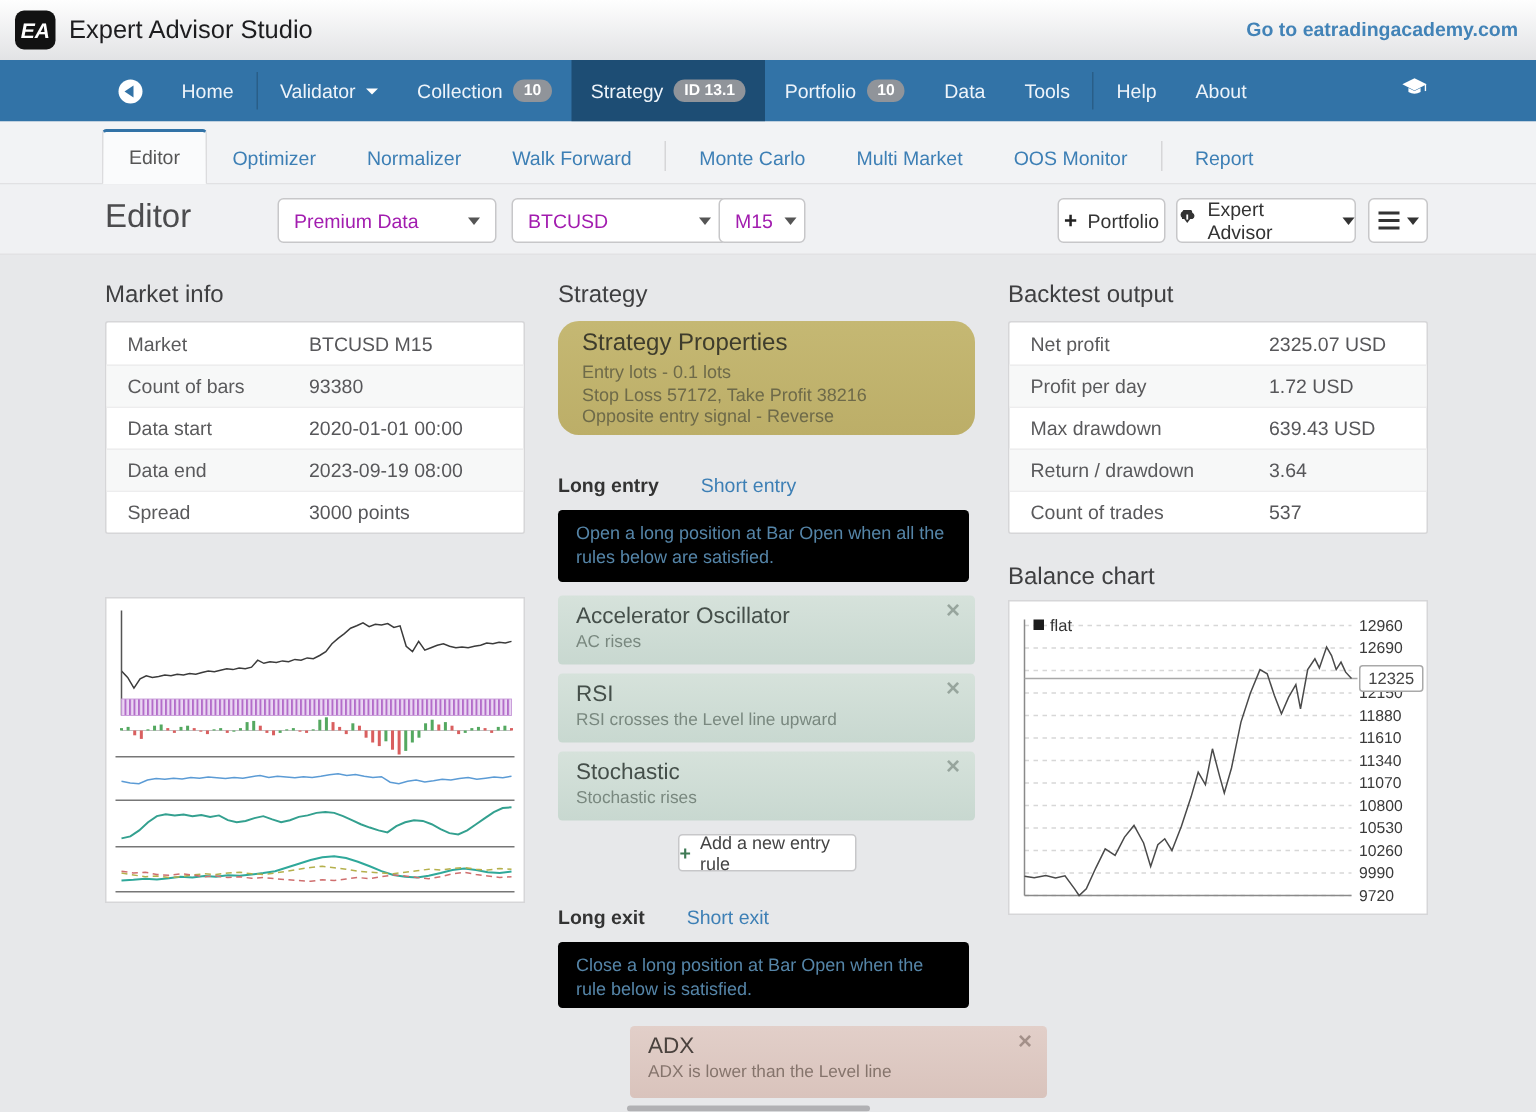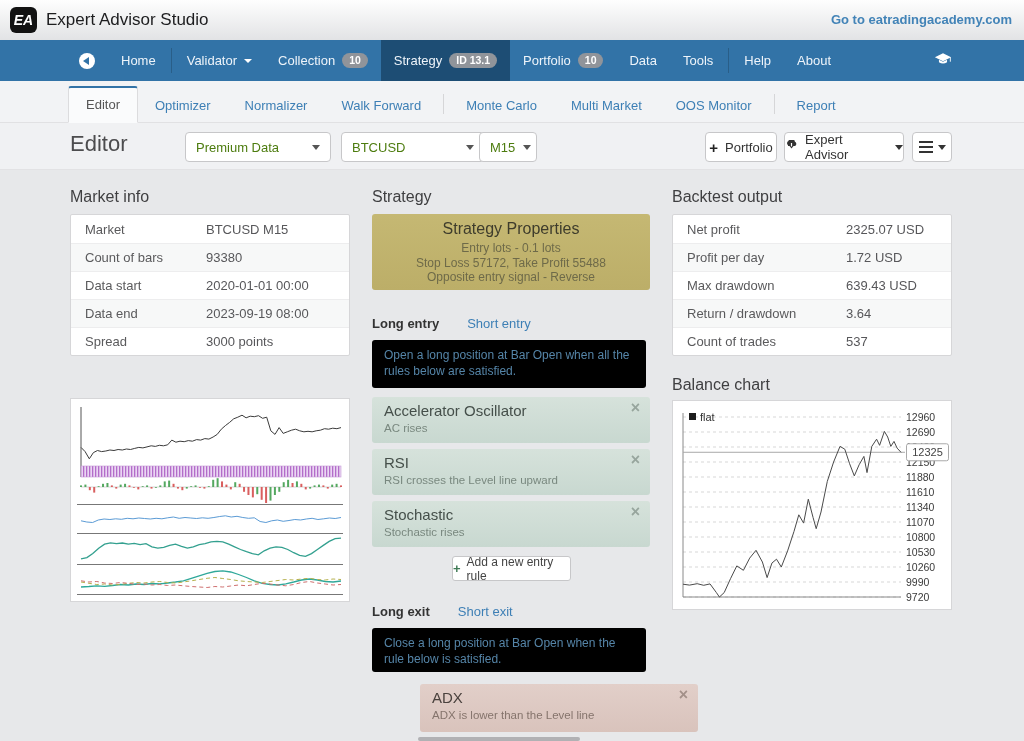--- a/index.html
+++ b/index.html
@@ -39,21 +39,21 @@
   .tabs { position:absolute; left:68px; bottom:-1px; display:flex; align-items:flex-end; font-size:13px; }
   .tab { padding:9px 17px 10px; color:#3d7fb5; cursor:pointer; white-space:nowrap; }
   .tab.active { background:#fafbfc; border:1px solid #dcdcde; border-top:2px solid #3273a7;
     border-bottom:1px solid #fafbfc; border-radius:3px 3px 0 0; color:#555; }
   .tab-divider { width:1px; height:20px; background:#d6d6d8; margin:0 5px 9px; }
   
   .toolbar-strip { position:absolute; top:123px; left:0; width:100%; height:47px;
     background:#f0f1f3; border-bottom:1px solid #e2e2e4; }
   .editor-heading { position:absolute; left:70px; top:131px; font-size:22px; color:#4c4c4e; }
   .select { position:absolute; top:132px; height:30px; background:#fff;
-    border:1px solid #c7c7c9; border-radius:4px; font-size:13px; color:#4d7c0f;
+    border:1px solid #c7c7c9; border-radius:4px; font-size:13px; color:#a21caf;
     display:flex; align-items:center; justify-content:space-between; padding:0 10px; cursor:pointer; }
   .select .sel-caret { width:0; height:0; border-left:4px solid transparent;
     border-right:4px solid transparent; border-top:5px solid #555; margin-left:8px; }
   .btn { position:absolute; top:132px; height:30px; background:#fff;
     border:1px solid #c7c7c9; border-radius:4px; font-size:13px; color:#333;
     display:flex; align-items:center; justify-content:center; gap:7px; cursor:pointer; }
   .plus-glyph { font-weight:bold; font-size:15px; color:#222; }
   .btn .sel-caret { width:0; height:0; border-left:4px solid transparent;
     border-right:4px solid transparent; border-top:5px solid #333; }
   .menu-bars { display:flex; flex-direction:column; gap:3px; }
@@ -66,21 +66,21 @@
   .trow { display:flex; align-items:center; height:28px; font-size:13px;
     color:#5a5a5c; border-top:1px solid #ededee; }
   .trow:first-child { border-top:none; }
   .trow:nth-child(even) { background:#f7f8f8; }
   .tlabel { padding-left:14px; flex:0 0 auto; }
   #market-table .tlabel { width:135px; }
   #backtest-table .tlabel { width:173px; }
   .tvalue { color:#57575a; }
   
   .props-card { position:absolute; left:372px; top:214px; width:278px; height:76px;
-    background:linear-gradient(#c5b873,#bcae68); border-radius:3px; padding:6px 4px; overflow:hidden; cursor:pointer;text-align:center; }
+    background:linear-gradient(#c5b873,#bcae68); border-radius:14px; padding:6px 16px; overflow:hidden; cursor:pointer; }
   .props-title { font-size:16px; color:#3e3c2c; margin-bottom:3px; }
   .props-line { font-size:12px; line-height:14.5px; color:#6e6a49; }
   .rule-tabs { position:absolute; display:flex; gap:28px; font-size:13px; }
   .rule-tab-active { font-weight:bold; color:#333; }
   .rule-tab-link { color:#3d7fb5; cursor:pointer; }
   .info-box { position:absolute; left:372px; width:274px; background:#000000;
     border-radius:3px; padding:8px 12px; font-size:12px; line-height:15.5px; color:#5585a8; }
   .rule-card { position:absolute; left:372px; width:278px; height:46px;
     border-radius:3px; padding:5px 12px; cursor:pointer; }
   .rule-card.green { background:linear-gradient(#d6e2db,#c8d8d0); }
@@ -320,21 +320,21 @@
       <polyline points="10.0,188.0 17.9,187.5 25.8,186.8 33.6,187.3 41.5,186.5 49.4,185.5 57.3,186.0 65.2,185.0 73.0,185.5 80.9,184.5 88.8,184.8 96.7,184.0 104.5,183.0 112.4,181.8 120.3,179.3 128.2,176.8 136.1,174.3 143.9,172.5 151.8,171.8 159.7,173.0 167.6,175.5 175.5,178.5 183.3,181.8 191.2,184.3 199.1,185.5 207.0,186.0 214.8,184.8 222.7,183.0 230.6,181.0 238.5,180.0 246.4,181.0 254.2,182.5 262.1,183.0 270.0,182.0" fill="none" stroke="#2fa89a" stroke-width="1.3"></polyline>
       <polyline points="10.0,183.0 17.9,184.3 25.8,185.5 33.6,185.0 41.5,186.0 49.4,185.5 57.3,184.3 65.2,183.5 73.0,184.0 80.9,183.0 88.8,182.5 96.7,183.5 104.5,184.0 112.4,183.0 120.3,181.8 128.2,180.5 136.1,179.3 143.9,178.5 151.8,179.5 159.7,180.5 167.6,181.8 175.5,182.5 183.3,183.0 191.2,183.5 199.1,182.5 207.0,181.5 214.8,180.5 222.7,181.0 230.6,180.0 238.5,179.3 246.4,180.5 254.2,181.0 262.1,180.0 270.0,180.5" fill="none" stroke="#b5b04c" stroke-width="1" stroke-dasharray="4 3"></polyline>
       <polyline points="10.0,181.8 17.9,183.0 25.8,182.5 33.6,184.0 41.5,184.5 49.4,183.5 57.3,184.3 65.2,185.5 73.0,185.0 80.9,186.0 88.8,185.5 96.7,186.5 104.5,186.0 112.4,186.8 120.3,187.5 128.2,188.0 136.1,188.5 143.9,187.5 151.8,188.0 159.7,187.0 167.6,186.0 175.5,186.8 183.3,185.5 191.2,184.3 199.1,185.0 207.0,186.0 214.8,186.8 222.7,185.5 230.6,183.5 238.5,182.5 246.4,184.0 254.2,185.0 262.1,186.0 270.0,185.5" fill="none" stroke="#cf6f6f" stroke-width="1" stroke-dasharray="4 3"></polyline>
     </svg>
 </div>
 
 <div class="section-title" style="left:372px; top:188px;">Strategy</div>
 <div class="props-card">
   <div class="props-title">Strategy Properties</div>
   <div class="props-line">Entry lots - 0.1 lots</div>
-  <div class="props-line">Stop Loss 57172, Take Profit 55488</div>
+  <div class="props-line">Stop Loss 57172, Take Profit 38216</div>
   <div class="props-line">Opposite entry signal - Reverse</div>
 </div>
 
 <div class="rule-tabs" style="left:372px; top:316px;">
   <span class="rule-tab-active">Long entry</span>
   <span class="rule-tab-link">Short entry</span>
 </div>
 <div class="info-box" style="top:340px; height:48px;">Open a long position at Bar Open when all the rules below are satisfied.</div>
 
 <div class="rule-card green" style="top:397px;">

